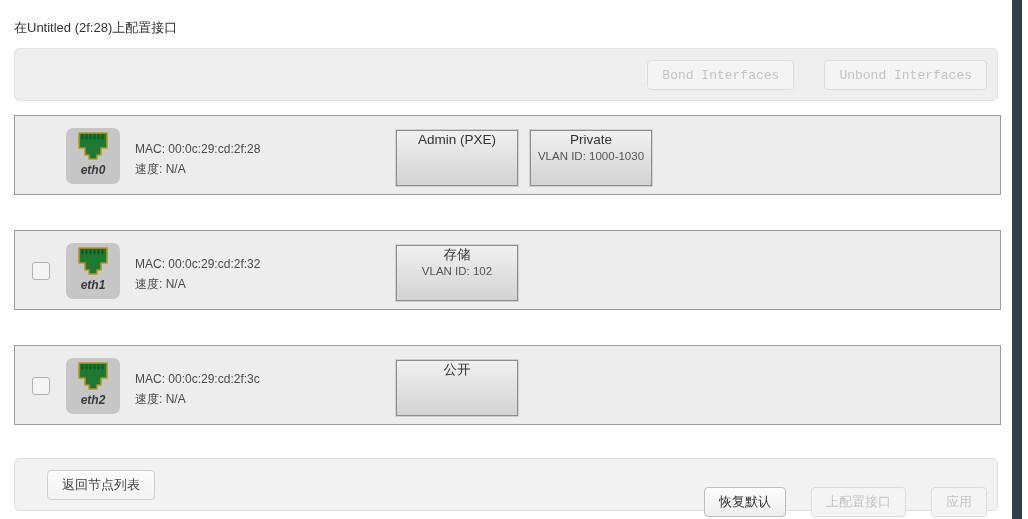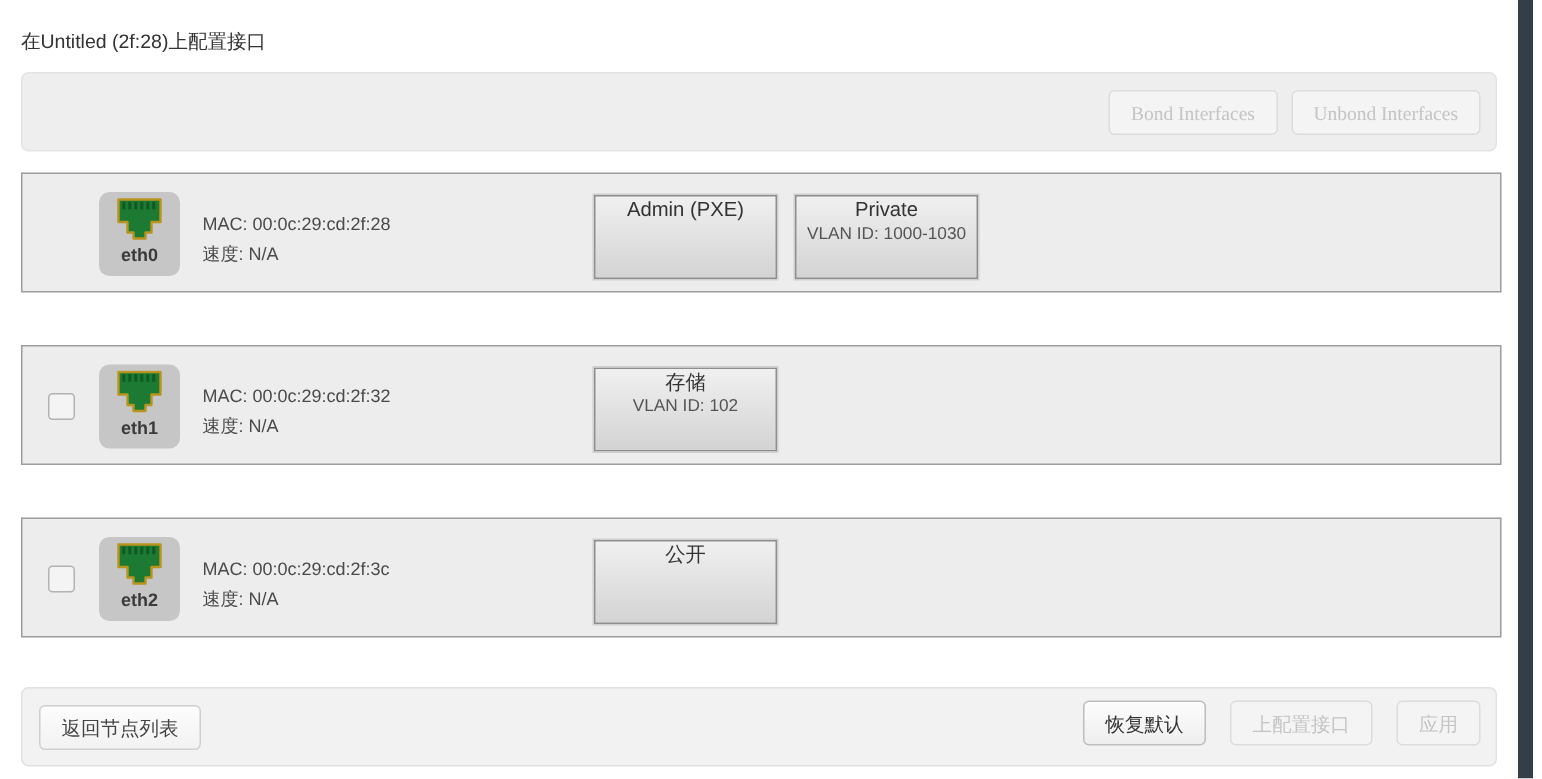--- a/index.html
+++ b/index.html
@@ -70,35 +70,36 @@
   .toolbar-buttons {
     position: absolute;
     right: 10px;
     top: 11px;
     display: flex;
     gap: 9px;
   }
 
   
   .btn {
-    font-family: Liberation Serif, serif;
+    font-family: Liberation Mono, monospace;
     font-size: 13px;
     line-height: 1;
     padding: 0 14px;
     height: 30px;
     display: inline-flex;
     align-items: center;
     justify-content: center;
     border: 1px solid #cfcfcf;
     border-radius: 4px;
     background: linear-gradient(to bottom, #fcfcfc 0%, #f2f2f2 100%);
     color: #444444;
     box-sizing: border-box;
     white-space: nowrap;
     cursor: pointer;
+    margin-left: 21px;
   }
   .btn.disabled {
     color: #c4c4c4;
     border-color: #dcdcdc;
     background: #f4f4f4;
     cursor: default;
   }
   .btn.strong {
     color: #333333;
     border-color: #bdbdbd;
@@ -139,20 +140,21 @@
     width: 54px;
     height: 56px;
     background: #c6c6c6;
     border-radius: 7px;
     display: flex;
     flex-direction: column;
     align-items: center;
     justify-content: flex-start;
     padding-top: 4px;
     box-sizing: border-box;
+    font-style: italic;
   }
   .nic-tile svg { display: block; }
   .nic-label {
     font-size: 12px;
     font-weight: bold;
     color: #3b3b3b;
     line-height: 14px;
     margin-top: 1px;
   }
 
@@ -209,23 +211,23 @@
     box-sizing: border-box;
   }
   .footer-left {
     position: absolute;
     left: 11px;
     top: 11px;
   }
   .footer-right {
     position: absolute;
     right: 10px;
-    top: 8px;
-    display: flex;
-    gap: 16px;
+    top: 28px;
+    display: flex;
+    gap: 4px;
   }
 </style>
 </head>
 <body>
 
 <div class="page">
 
   <h1 class="page-title">在Untitled (2f:28)上配置接口</h1>
 
   <div class="toolbar-panel">

